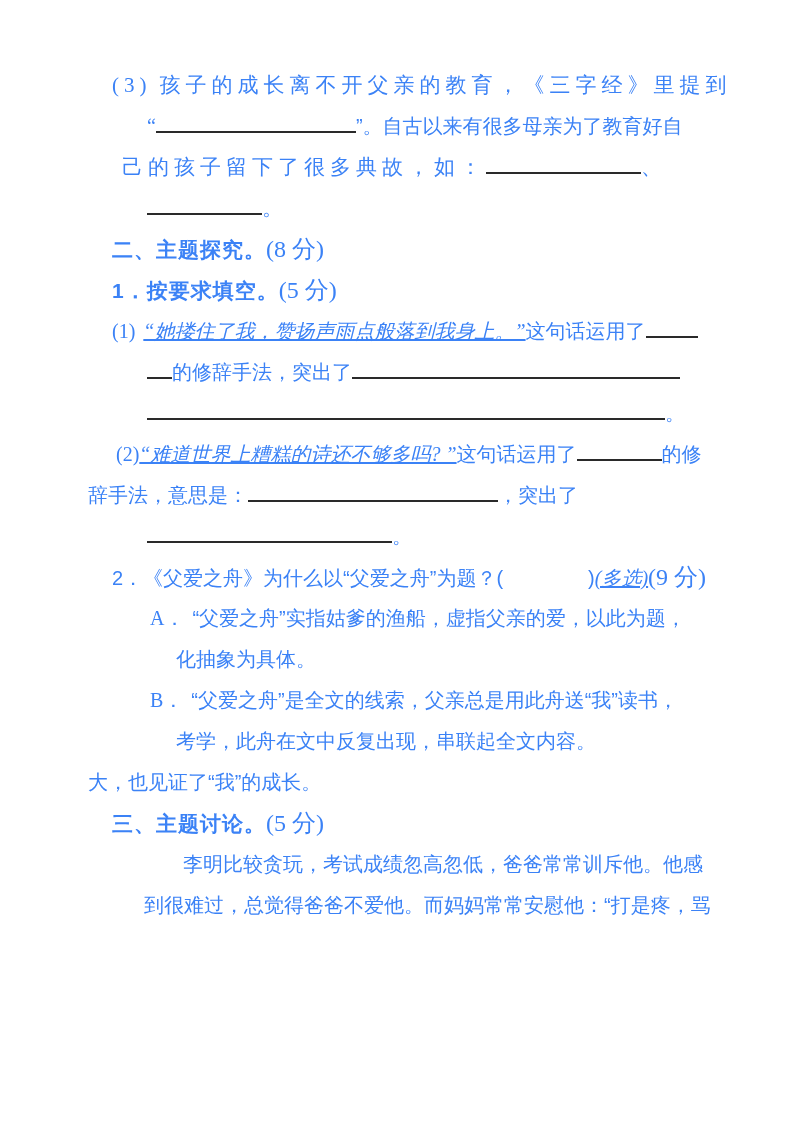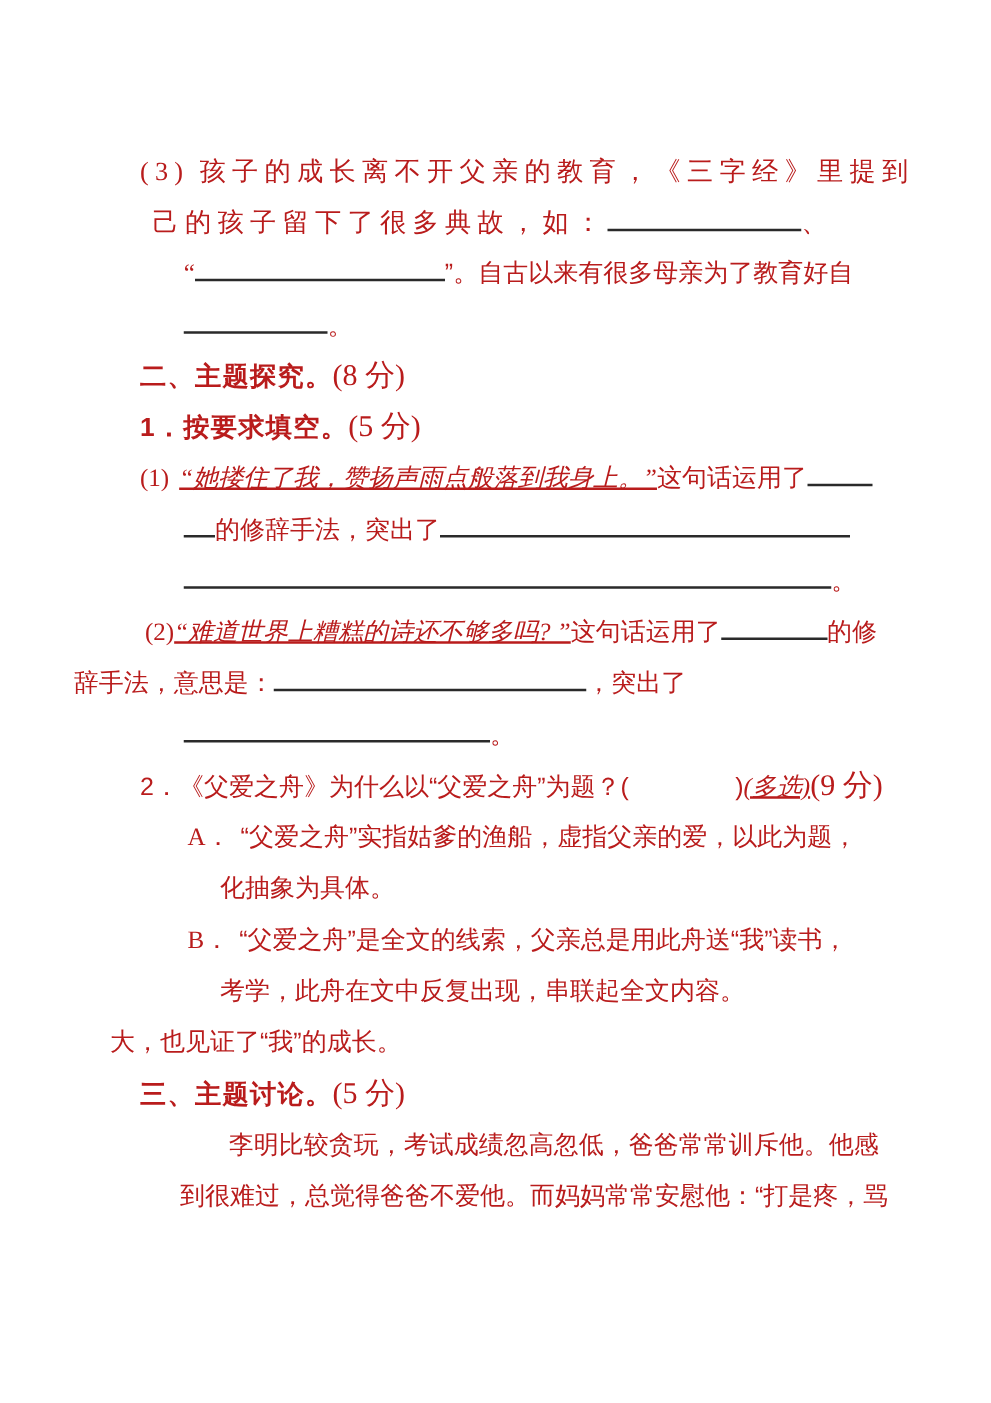--- a/index.html
+++ b/index.html
@@ -1,22 +1,22 @@
 <!DOCTYPE html>
 <html><head>
 <meta charset="utf-8">
 <style>
   html,body{margin:0;padding:0;background:#ffffff;}
   .page{
     position:relative;
     width:793px;height:1122px;
     background:#ffffff;
     box-sizing:border-box;
-    padding-top:117px;
-    color:#b91c1c;
+    padding-top:65px;
+    color:#3b82f6;
     font-family:"Liberation Sans","DejaVu Sans",sans-serif;
     font-size:20px;
     overflow:hidden;
   }
   .line{height:41px;line-height:41px;white-space:nowrap;}
   
   .song{font-family:"Liberation Serif","DejaVu Serif",serif;font-size:21px;letter-spacing:5px;}
   .serif{font-family:"Liberation Serif","DejaVu Serif",serif;letter-spacing:0;}
   
   .kai{font-family:"Liberation Serif","DejaVu Serif",serif;font-style:italic;font-weight:normal;text-decoration:underline;}
@@ -34,25 +34,25 @@
   .gap{display:inline-block;}
 </style>
 </head>
 <body>
 
 <div class="page">
 
   <div class="line song" style="margin-left:112px">
     <span class="lbl">(3)</span><span>孩子的成长离不开父亲的教育，《三字经》里提到</span>
   </div>
+  <div class="line" style="margin-left:147px">
+    <span class="serif">“</span><span class="blank" style="width:200px"></span><span>”。自古以来有很多母亲为了教育好自</span>
+  </div>
   <div class="line song" style="margin-left:122px">
     <span>己的孩子留下了很多典故，如：</span><span class="blank" style="width:155px"></span><span>、</span>
-  </div>
-  <div class="line" style="margin-left:147px">
-    <span class="serif">“</span><span class="blank" style="width:200px"></span><span>”。自古以来有很多母亲为了教育好自</span>
   </div>
   <div class="line song" style="margin-left:147px">
     <span class="blank" style="width:115px"></span><span>。</span>
   </div>
 
   <div class="line hd" style="margin-left:112px">
     <span>二、主题探究。</span><span class="score">(8 分)</span>
   </div>
 
   <div class="line hd" style="margin-left:112px">
@@ -65,21 +65,21 @@
   <div class="line" style="margin-left:147px">
     <span class="blank" style="width:25px"></span><span>的修辞手法，突出了</span><span class="blank" style="width:328px"></span>
   </div>
   <div class="line" style="margin-left:147px">
     <span class="blank" style="width:518px"></span><span>。</span>
   </div>
 
   <div class="line" style="margin-left:116px">
     <span class="serif">(2)</span><span class="kai">“难道世界上糟糕的诗还不够多吗? ”</span><span>这句话运用了</span><span class="blank" style="width:85px"></span><span>的修</span>
   </div>
-  <div class="line" style="margin-left:59px">
+  <div class="line" style="margin-left:88px">
     <span>辞手法，意思是：</span><span class="blank" style="width:250px"></span><span>，突出了</span>
   </div>
   <div class="line" style="margin-left:147px">
     <span class="blank" style="width:245px"></span><span>。</span>
   </div>
 
   <div class="line" style="margin-left:112px">
     <span>2．《父爱之舟》为什么以“父爱之舟”为题？(</span><span class="gap" style="width:85px"></span><span>)</span><span class="kai">(多选)</span><span class="score">(9 分)</span>
   </div>
 

